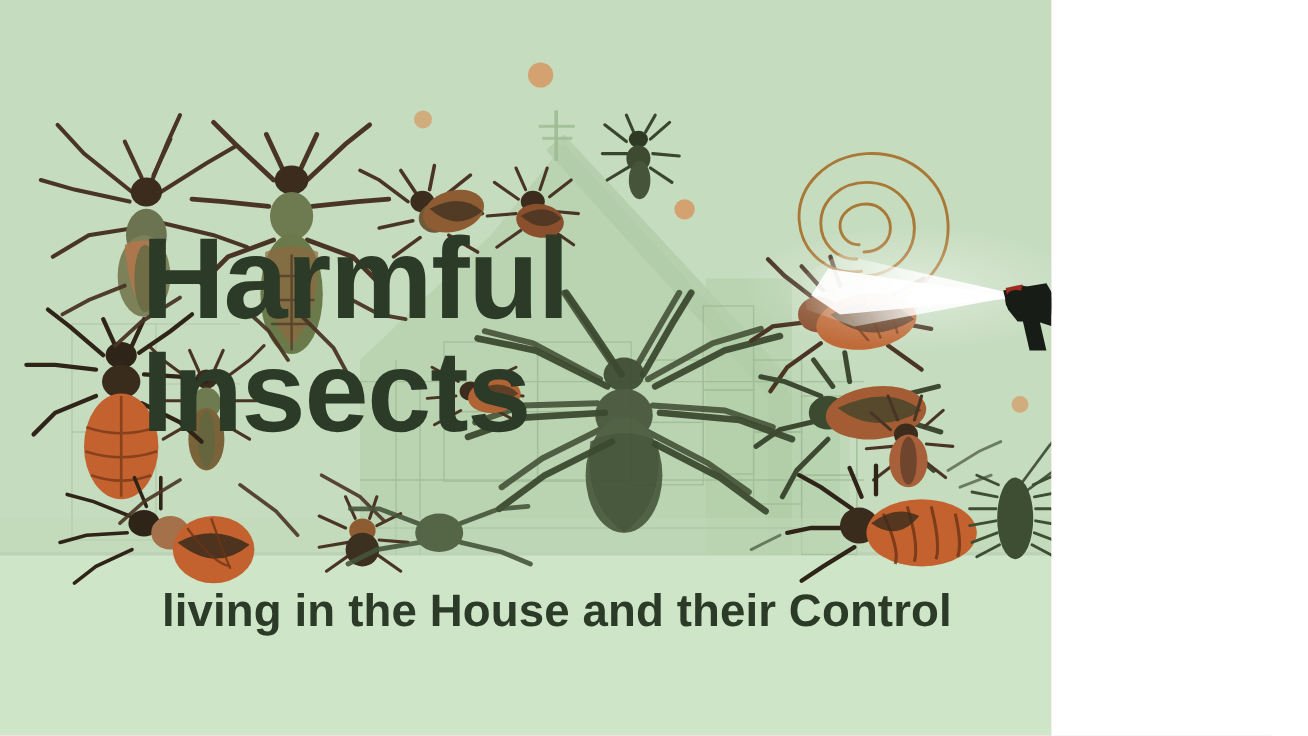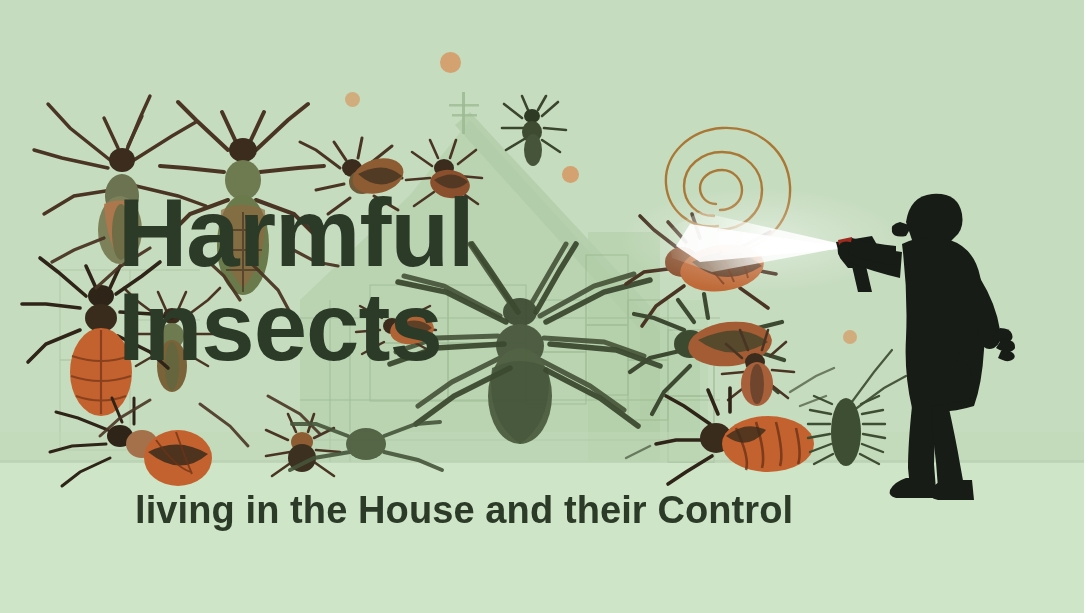--- a/index.html
+++ b/index.html
@@ -1,20 +1,20 @@
 <!DOCTYPE html>
 <html><head>
 <meta charset="utf-8">
 <style>
   html,body{margin:0;padding:0;background:#ffffff;}
   body{font-family:"Liberation Sans", sans-serif;}
 
   .slide{
     position:relative;
-    width:1084px;height:613px;
+    width:876px;height:613px;
     overflow:hidden;
     background:#f9a8d4;
   }
 
   
   .band-top{
     position:absolute;left:0;top:0;width:1090px;height:462px;
     background:#c6dcbf;
   }
   .band-bottom{

